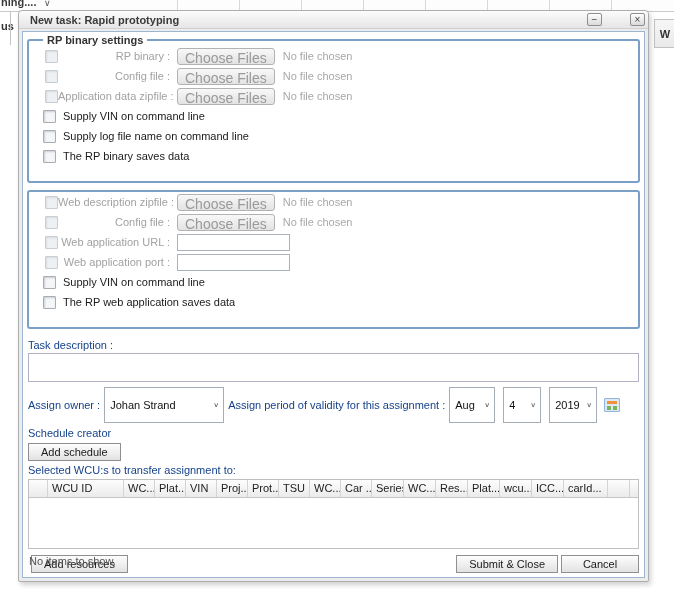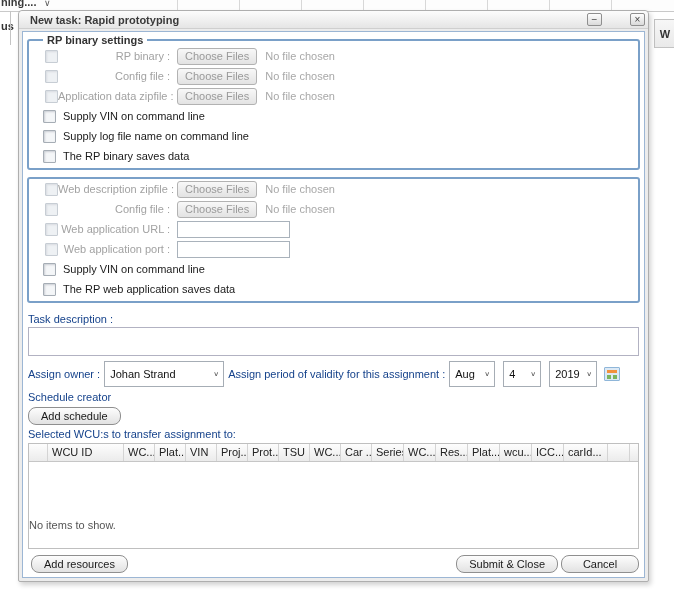--- a/index.html
+++ b/index.html
@@ -40,66 +40,66 @@
     border:1px solid #8f8f8f;border-radius:2px;background:linear-gradient(#fefefe,#dadada);
     color:#444;font-size:10px;line-height:10px;text-align:center;cursor:default;
     display:flex;align-items:center;justify-content:center;padding:0;
   }
   .content{
     flex:1;margin:2px 3px 3px;background:#ffffff;border:1px solid #9cb6d4;
     display:flex;flex-direction:column;padding:2px 2px;box-sizing:border-box;min-height:0;
   }
   
   fieldset{
-    border:2px solid #7aa0c8;border-radius:3px;margin:0 2px 7px;padding:0 6px 2px;
+    border:2px solid #7aa0c8;border-radius:3px;margin:0 2px 7px;padding:0 6px 15px;
   }
   legend{font-weight:bold;color:#333;padding:0 4px;margin-left:8px;font-size:11px;}
   .row{display:flex;align-items:center;height:20px;}
   .cb{
     width:13px;height:13px;flex:0 0 13px;box-sizing:border-box;margin-left:10px;
     border:1px solid #a6adb5;background:#f4f6f8;box-shadow:inset 1px 1px 2px rgba(120,130,140,.35);
     border-radius:1px;
   }
   .cb.dim{border-color:#c7cdd4;background:#eef1f4;box-shadow:inset 1px 1px 2px rgba(150,160,170,.25);}
   .row-label{width:112px;text-align:right;padding-right:7px;white-space:nowrap;overflow:hidden;}
   .dimtext{color:#a2a2a2;}
   .choose-btn{
-    font-family:inherit;font-size:11px;color:#9a9a9a;
+    font-family:inherit;font-size:14px;color:#9a9a9a;
     background:linear-gradient(#f8f8f8,#e3e3e3);border:1px solid #b2b2b2;border-radius:3px;
     padding:1px 7px;height:17px;box-sizing:border-box;white-space:nowrap;
   }
   .file-status{color:#a8a8a8;margin-left:8px;white-space:nowrap;}
   .cb-label{margin-left:7px;color:#1a1a1a;white-space:nowrap;}
   .text-input{
     width:113px;height:17px;box-sizing:border-box;border:1px solid #a9b2bb;background:#fff;
     font-family:inherit;font-size:11px;padding:0 3px;
   }
   
   .section-label{color:#15428b;margin:3px 3px 2px;white-space:nowrap;}
   .task-textarea{
     margin:0 3px;height:29px;border:1px solid #b2b2c2;background:#fff;resize:none;
     font-family:inherit;font-size:11px;box-sizing:border-box;width:calc(100% - 6px);
   }
   .assign-row{display:flex;align-items:center;margin:5px 3px 2px;white-space:nowrap;}
   .select{
     display:inline-flex;align-items:center;justify-content:space-between;box-sizing:border-box;
-    height:26px;border:1px solid #a6adb5;background:#fff;padding:0 4px 0 5px;margin:0 4px;
+    height:36px;border:1px solid #a6adb5;background:#fff;padding:0 4px 0 5px;margin:0 4px;
     cursor:default;color:#111;
   }
   .chev{font-size:8px;color:#555;margin-left:5px;transform:scaleY(.8);}
   .cal-icon{
     width:16px;height:14px;box-sizing:border-box;border:1px solid #8fb6d9;background:#dce9f5;
     margin-left:3px;position:relative;border-radius:1px;
   }
   .cal-icon .cal-top{position:absolute;left:2px;right:2px;top:2px;height:3px;background:#f2913d;}
   .cal-icon .cal-d1{position:absolute;left:2px;top:7px;width:4px;height:4px;background:#7cb45e;}
   .cal-icon .cal-d2{position:absolute;left:8px;top:7px;width:4px;height:4px;background:#7cb45e;}
   .btn{
     font-family:inherit;font-size:11px;color:#1a1a1a;
-    background:linear-gradient(#fdfdfd,#e2e2e2);border:1px solid #8f8f8f;border-radius:8px;
+    background:linear-gradient(#fdfdfd,#e2e2e2);border:1px solid #8f8f8f;border-radius:0;
     padding:2px 12px;height:18px;box-sizing:border-box;white-space:nowrap;
   }
   .add-schedule{margin:2px 3px 3px;align-self:flex-start;}
   
   .grid{
     flex:1;display:flex;flex-direction:column;min-height:0;
     border:1px solid #bfbfbf;margin:1px 3px 2px;background:#fff;
   }
   .grid-header{display:flex;flex:0 0 17px;height:17px;border-bottom:1px solid #c6c6c6;overflow:hidden;justify-content:flex-end;}
   .ghc{

